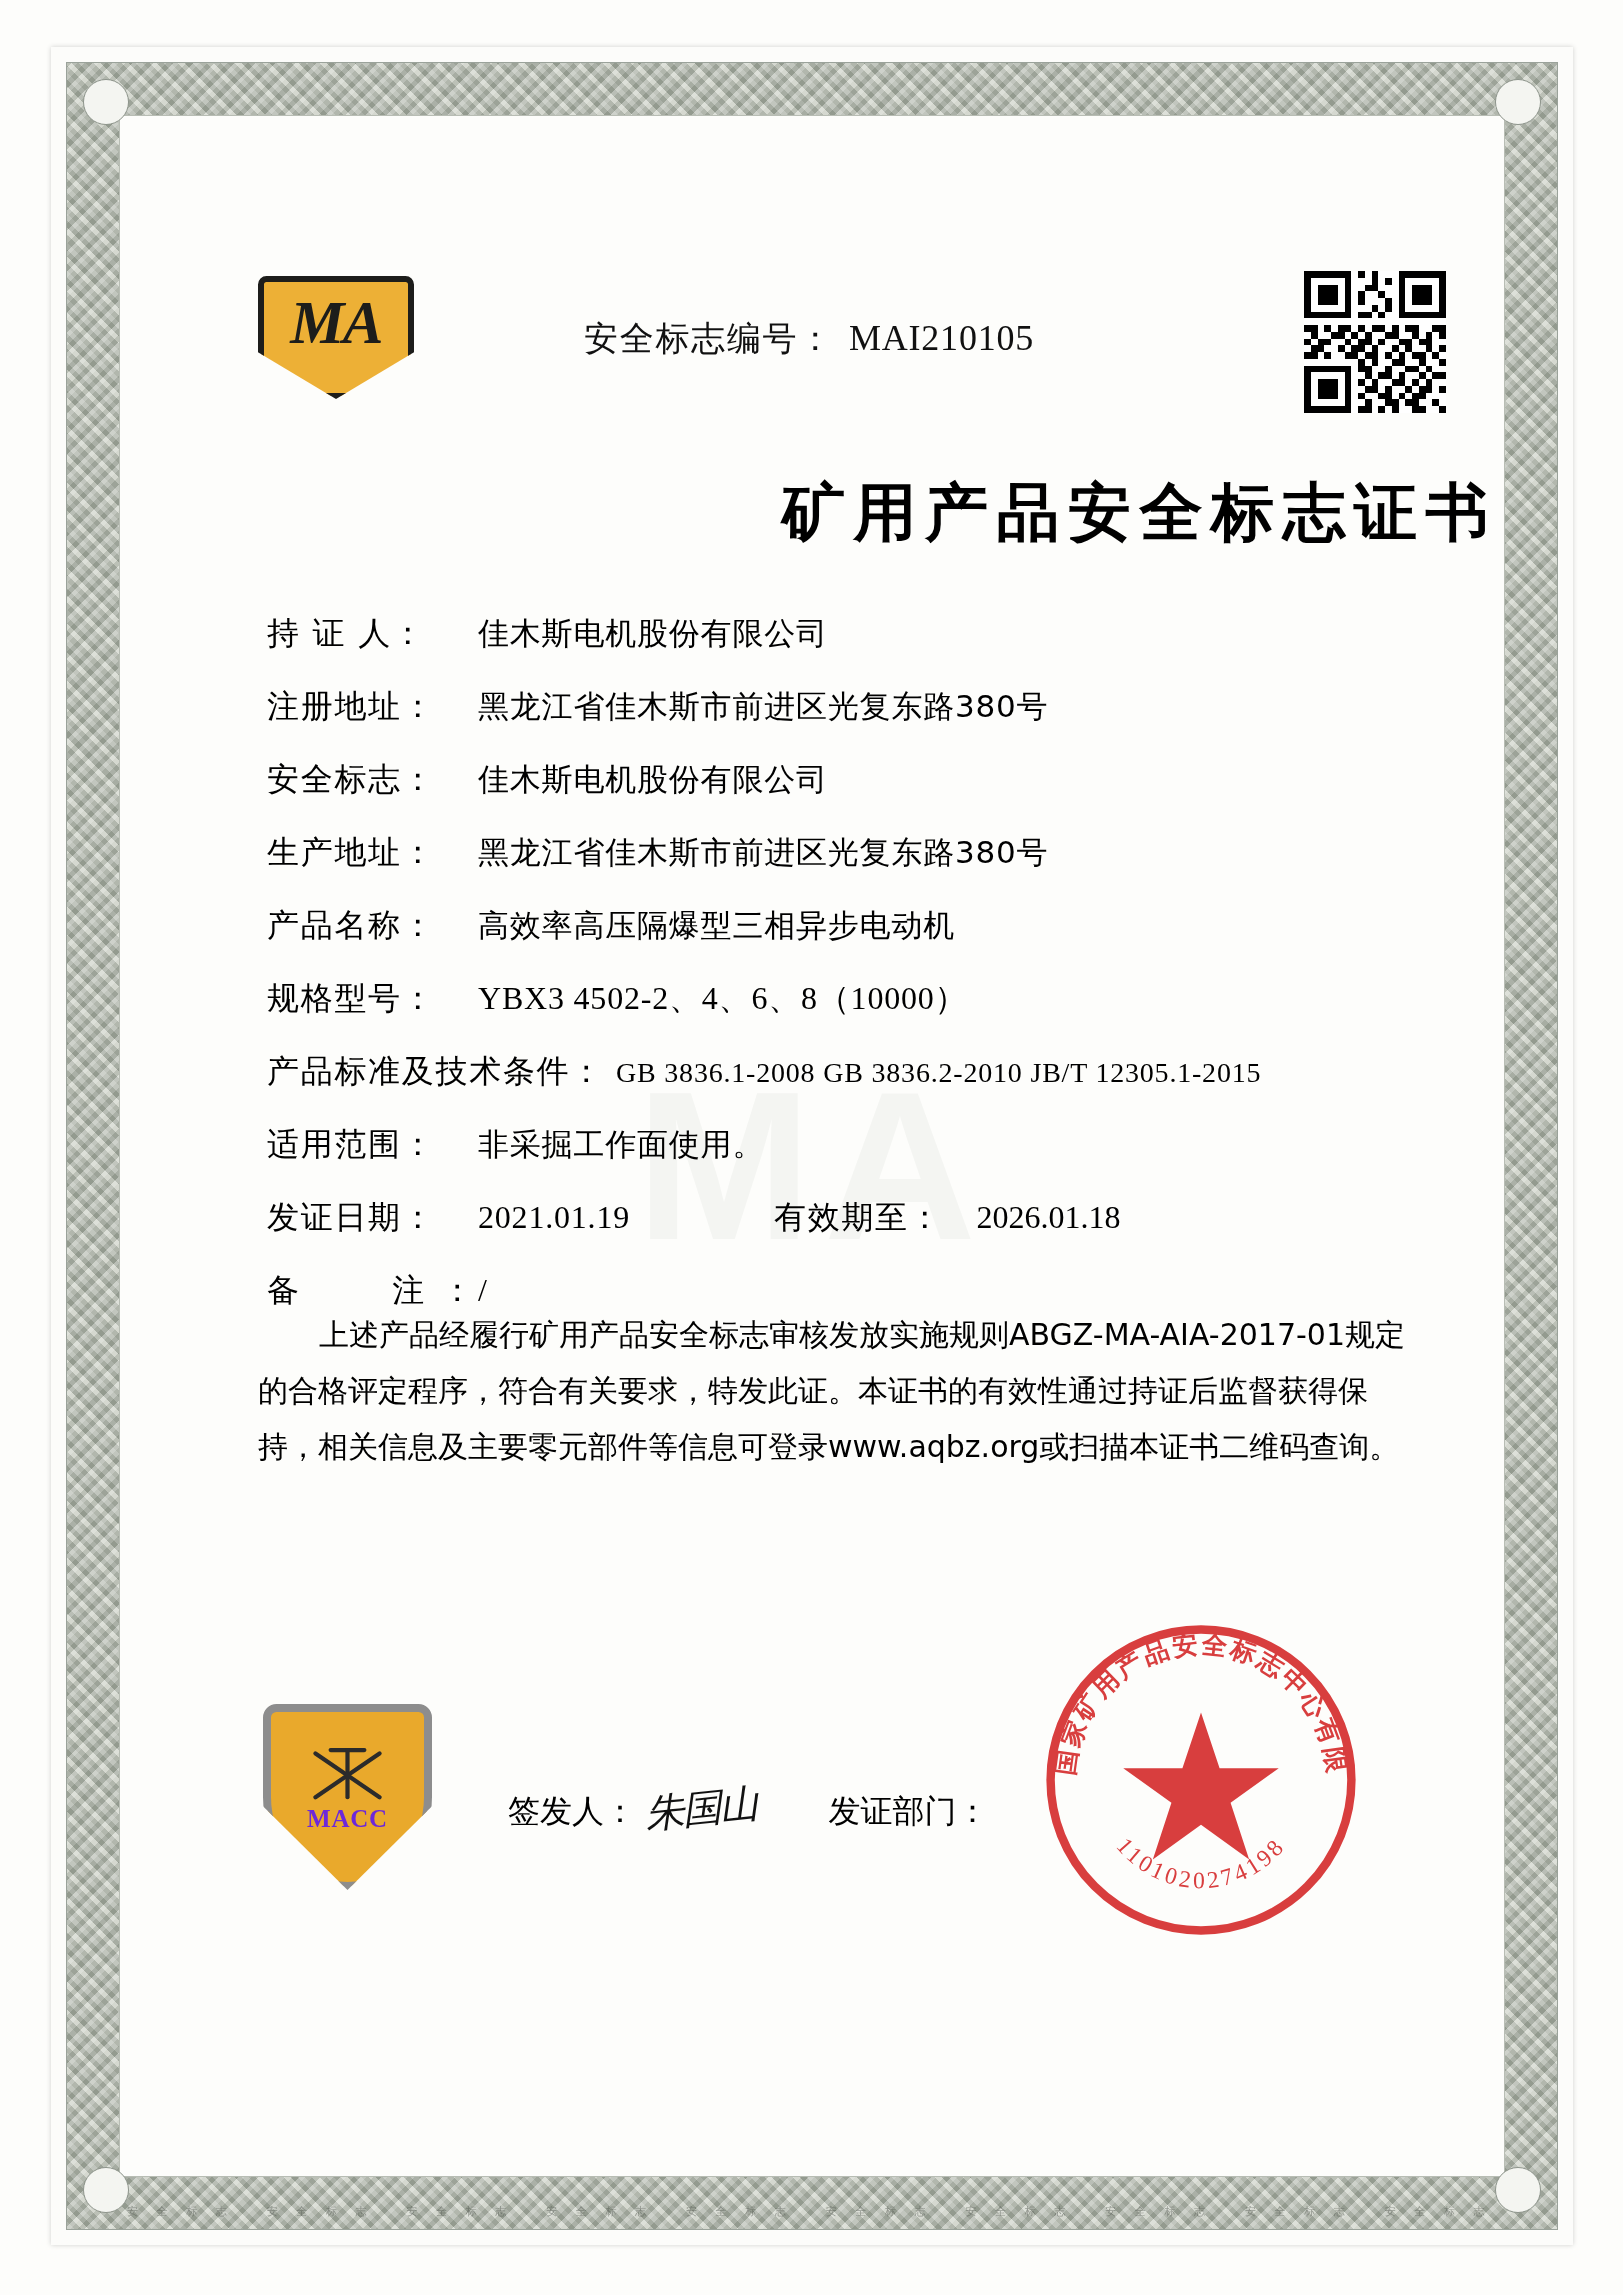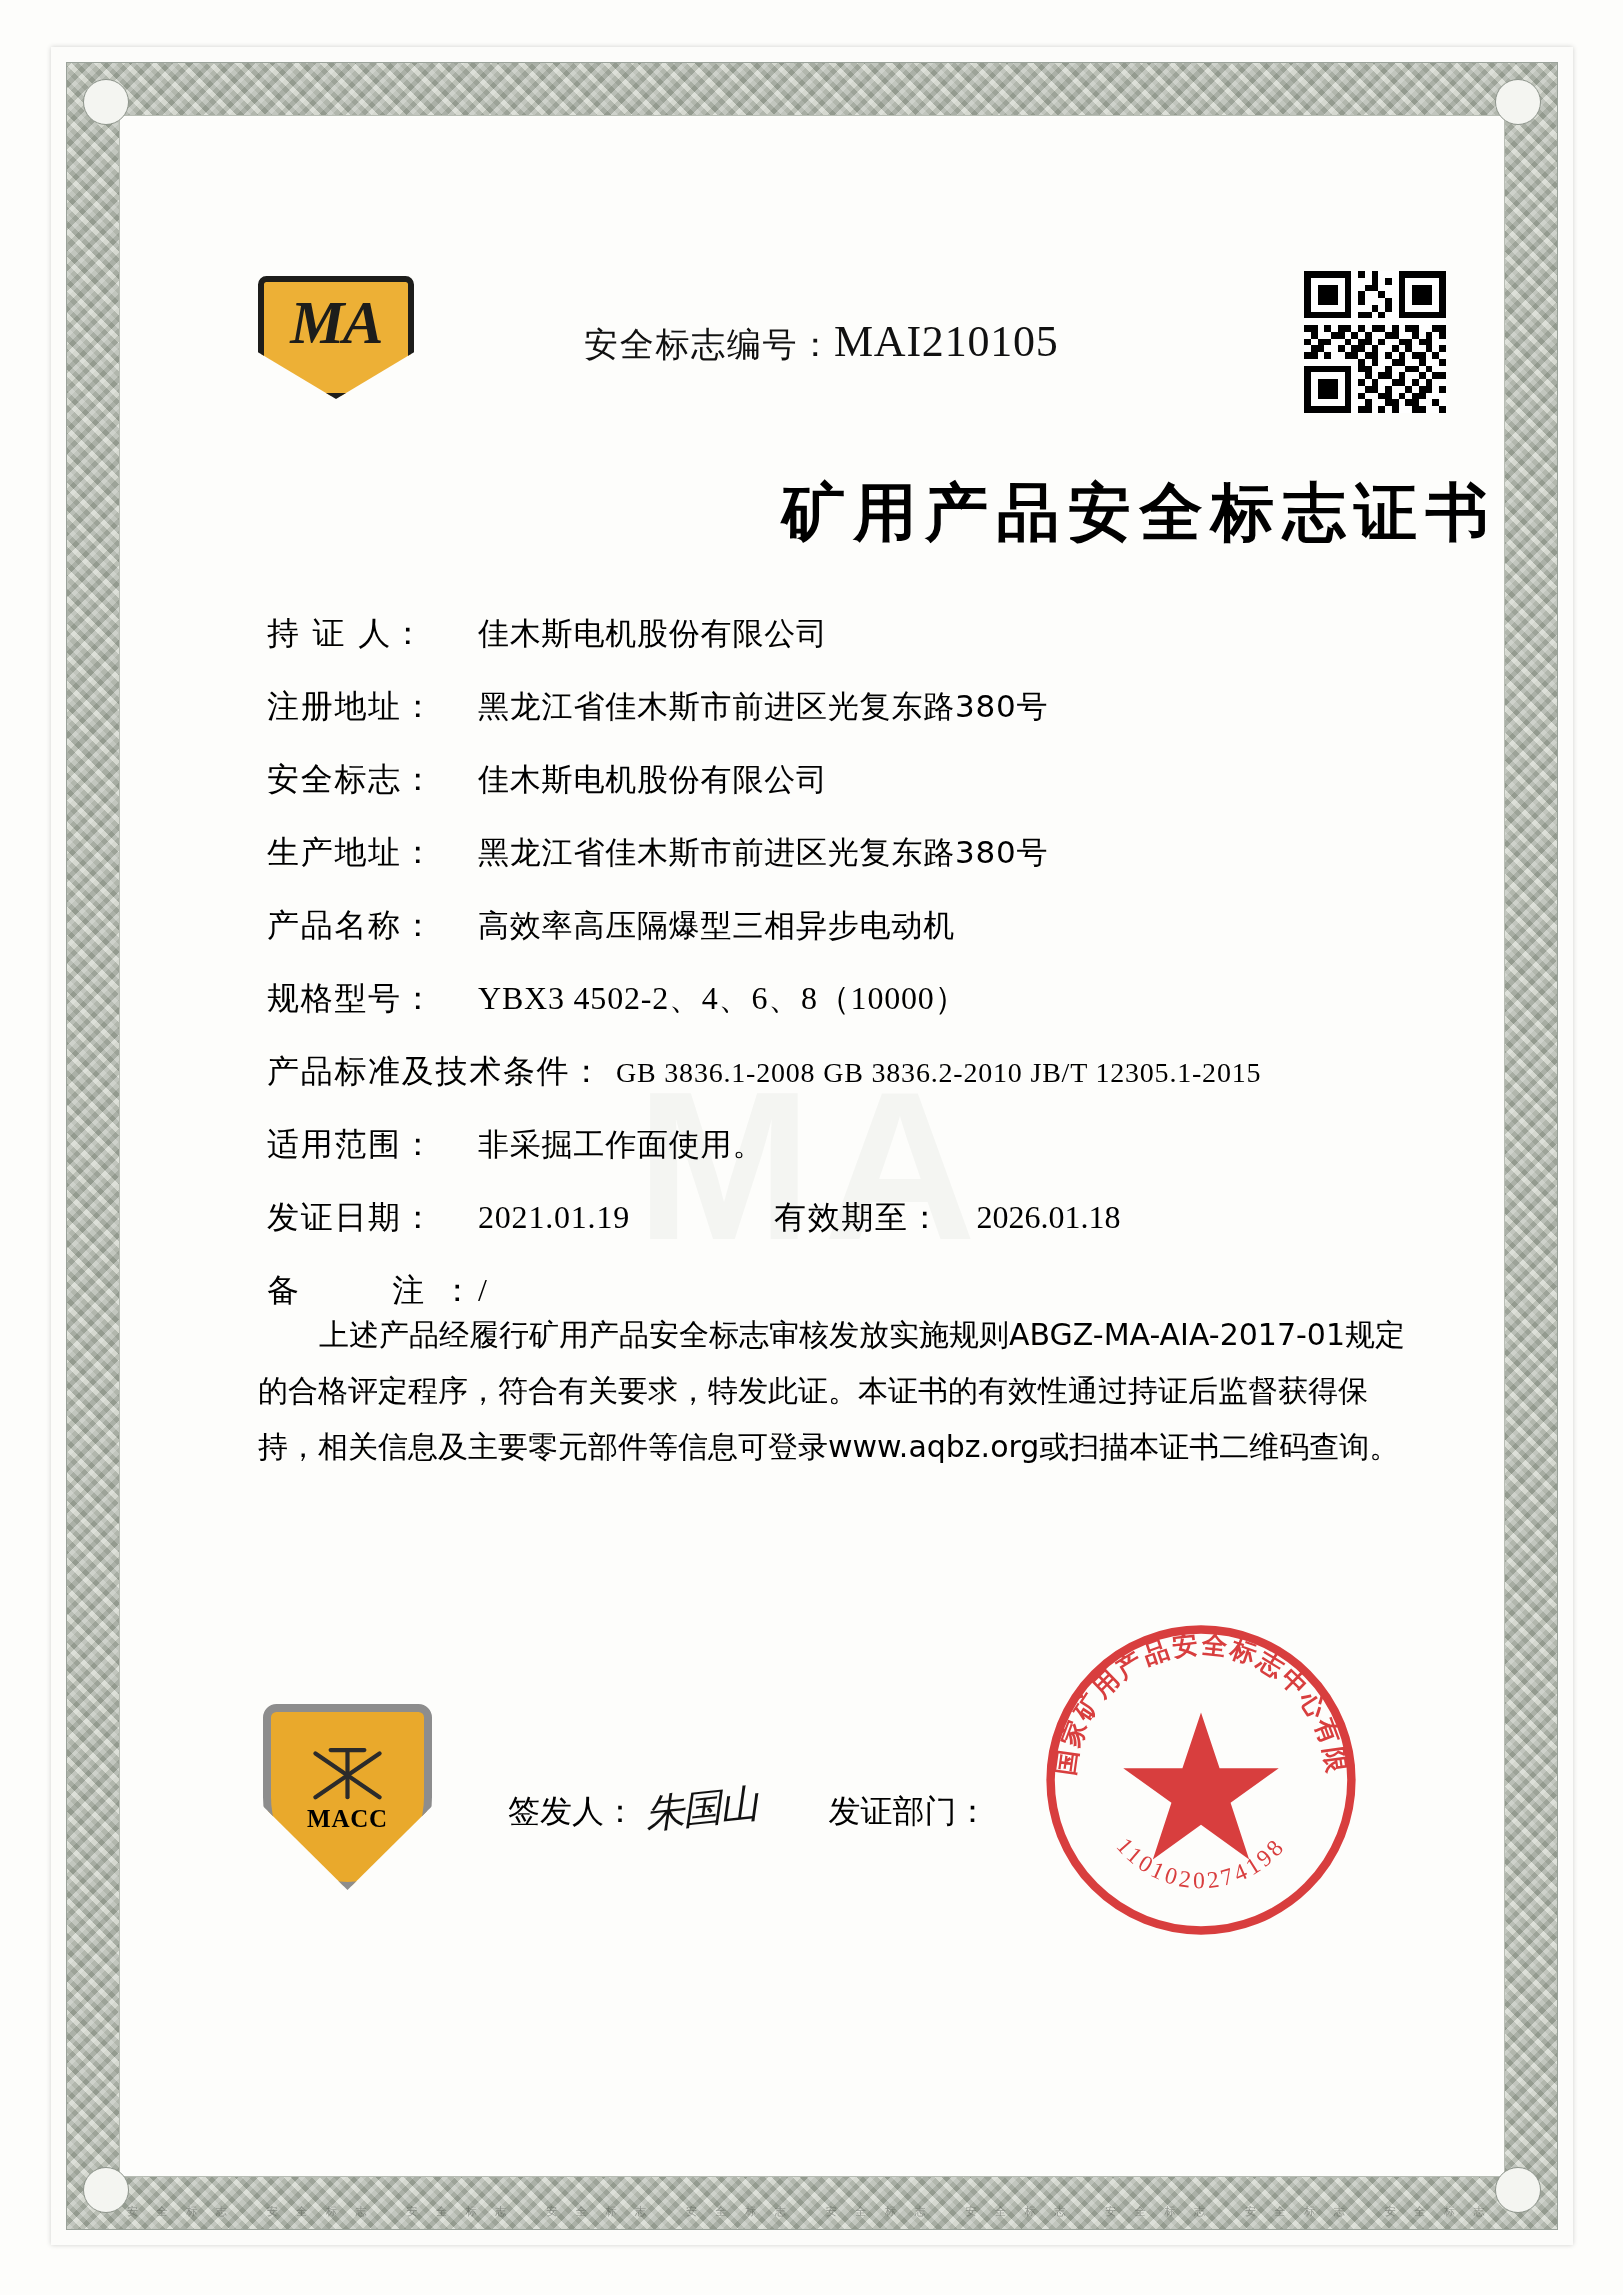--- a/index.html
+++ b/index.html
@@ -149,21 +149,22 @@
     position: absolute;
     left: 406px;
     top: 125px;
     font-size: 34px;
     color: #111;
     font-family: "DejaVu Sans", sans-serif;
     letter-spacing: 1.7px;
   }
   .cert-no .num {
     font-family: "Liberation Serif", serif;
-    font-size: 44px;
+    font-size: 36px;
+    margin-left: 15px;
     letter-spacing: 0.8px;
   }
 
   
   .qr {
     position: absolute;
     right: 51px;
     top: 80px;
     width: 142px;
     height: 142px;
@@ -273,21 +274,21 @@
   }
   .macc-text {
     position: absolute;
     left: 0;
     top: 101px;
     width: 169px;
     text-align: center;
     font-family: "Liberation Serif", serif;
     font-weight: bold;
     font-size: 25px;
-    color: #000000;
+    color: #6d28d9;
     letter-spacing: 0.8px;
   }
   .macc-mark {
     position: absolute;
     left: 44px;
     top: 41px;
     width: 81px;
     height: 59px;
     color: #2b2b2b;
   }

